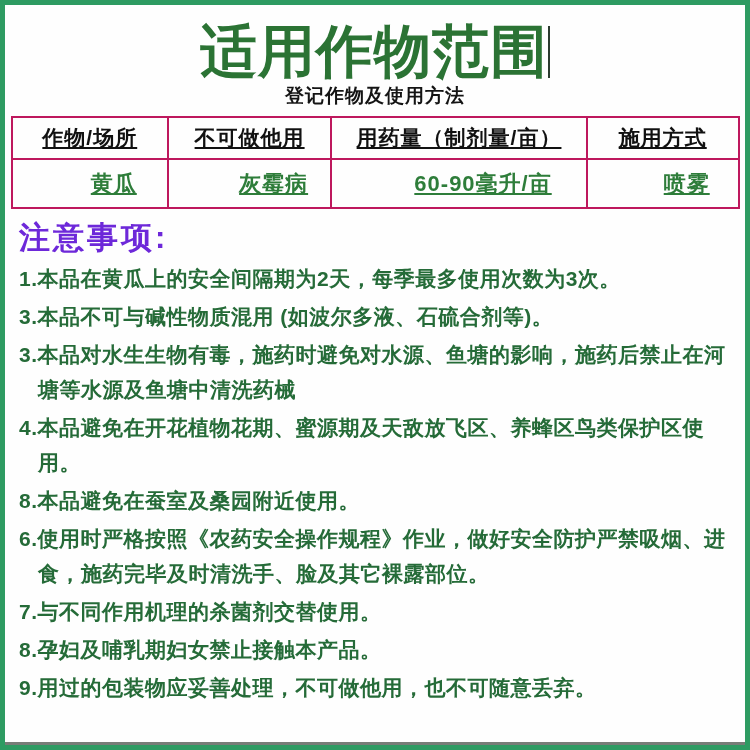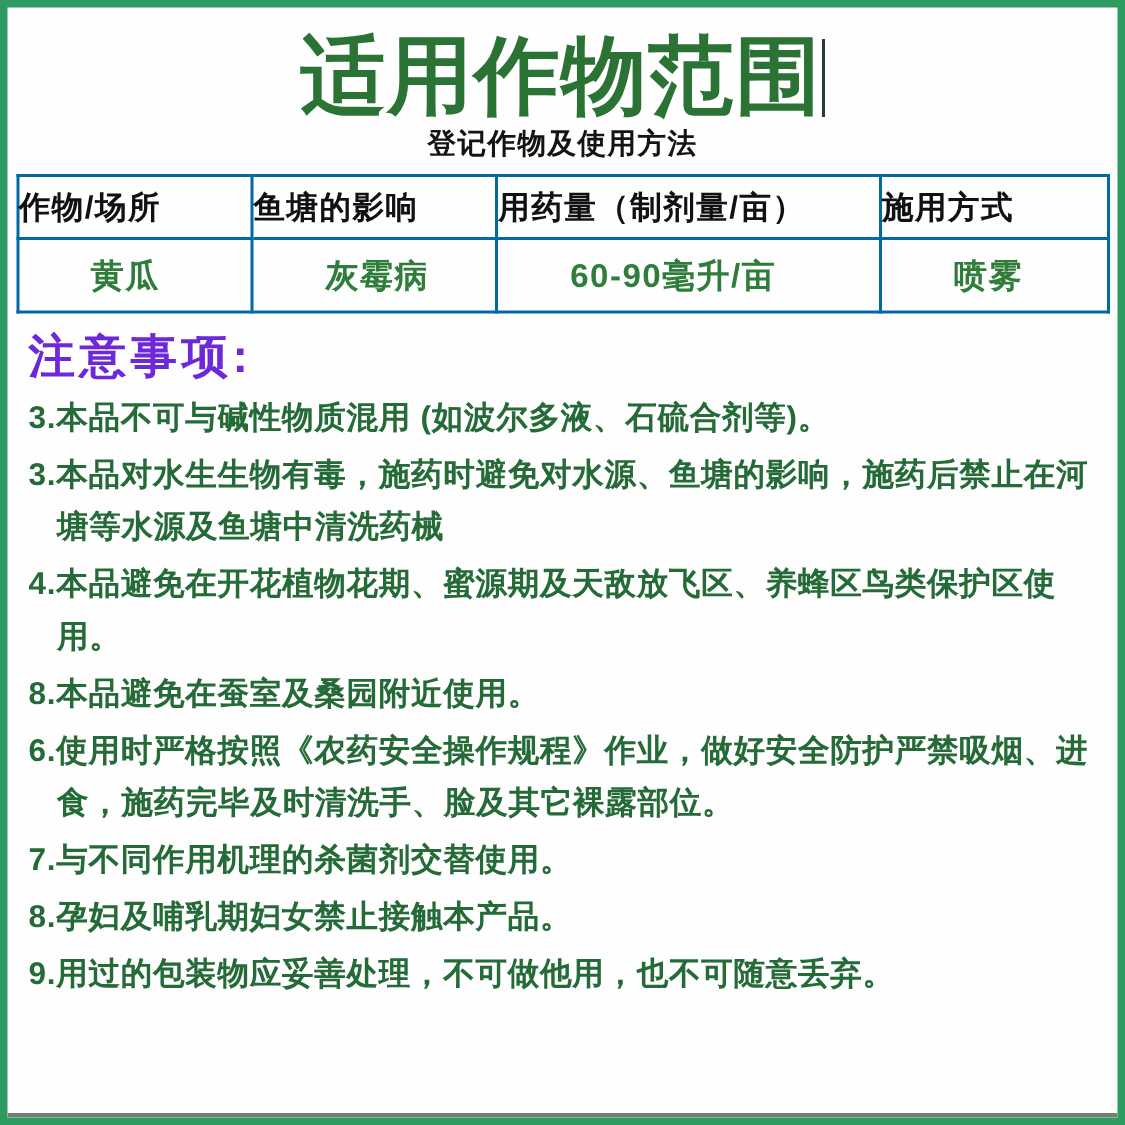--- a/index.html
+++ b/index.html
@@ -29,21 +29,21 @@
   .subtitle{
     text-align:center;color:#141414;font-weight:bold;
     font-size:19px;margin-top:3px;letter-spacing:1px;
   }
   
   table.crop-table{
     width:729px;margin:7px auto 0;border-collapse:collapse;
     table-layout:fixed;
   }
   .crop-table th,.crop-table td{
-    border:2px solid #0369a1;text-align:left;padding:0;
+    border:2px solid #be185d;text-align:center;padding:0;text-decoration:underline;
   }
   .crop-table th{
     height:40px;color:#111;font-size:21px;font-weight:bold;letter-spacing:1px;
   }
   .crop-table td{
     height:47px;color:#2e7d3a;font-size:22px;font-weight:bold;letter-spacing:1px;padding-left:48px;
   }
   .col1{width:21.5%}.col2{width:22.4%}.col3{width:35.3%}.col4{width:20.8%}
   
   .precautions{margin:12px 12px 0 14px;}
@@ -74,38 +74,39 @@
       <h1 class="title-cn">适用作物范围</h1>
       <div class="title-divider"></div>
     </div>
     <div class="subtitle">登记作物及使用方法</div>
   </header>
 
   <table class="crop-table">
     <thead>
       <tr>
         <th class="col1">作物/场所</th>
-        <th class="col2">鱼塘的影响</th>
+        <th class="col2">不可做他用</th>
         <th class="col3">用药量（制剂量/亩）</th>
         <th class="col4">施用方式</th>
       </tr>
     </thead>
     <tbody>
       <tr>
         <td>黄瓜</td>
         <td>灰霉病</td>
         <td>60-90毫升/亩</td>
         <td>喷雾</td>
       </tr>
     </tbody>
   </table>
 
   <section class="precautions">
     <h2 class="precautions-heading">注意事项:</h2>
     <ol class="precautions-list">
+      <li>1.本品在黄瓜上的安全间隔期为2天，每季最多使用次数为3次。</li>
       <li>3.本品不可与碱性物质混用 (如波尔多液、石硫合剂等)。</li>
       <li>3.本品对水生生物有毒，施药时避免对水源、鱼塘的影响，施药后禁止在河塘等水源及鱼塘中清洗药械</li>
       <li>4.本品避免在开花植物花期、蜜源期及天敌放飞区、养蜂区鸟类保护区使用。</li>
       <li>8.本品避免在蚕室及桑园附近使用。</li>
       <li>6.使用时严格按照《农药安全操作规程》作业，做好安全防护严禁吸烟、进食，施药完毕及时清洗手、脸及其它裸露部位。</li>
       <li>7.与不同作用机理的杀菌剂交替使用。</li>
       <li>8.孕妇及哺乳期妇女禁止接触本产品。</li>
       <li>9.用过的包装物应妥善处理，不可做他用，也不可随意丢弃。</li>
     </ol>
   </section>

